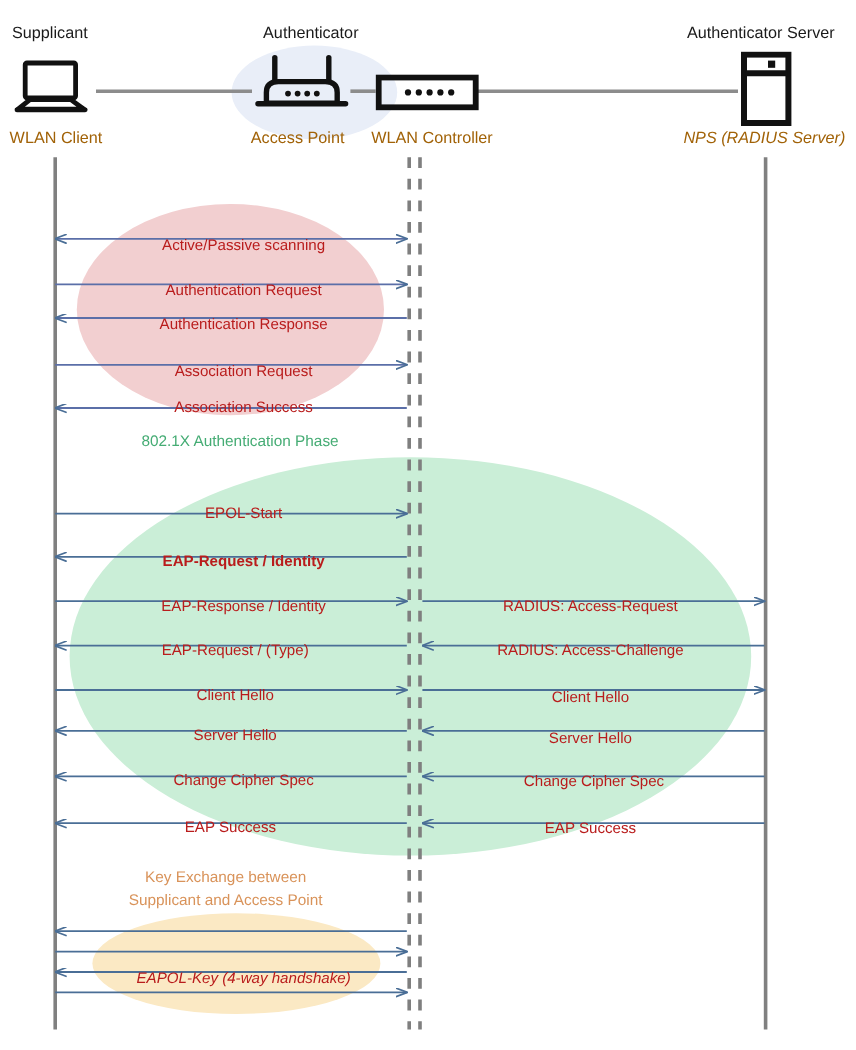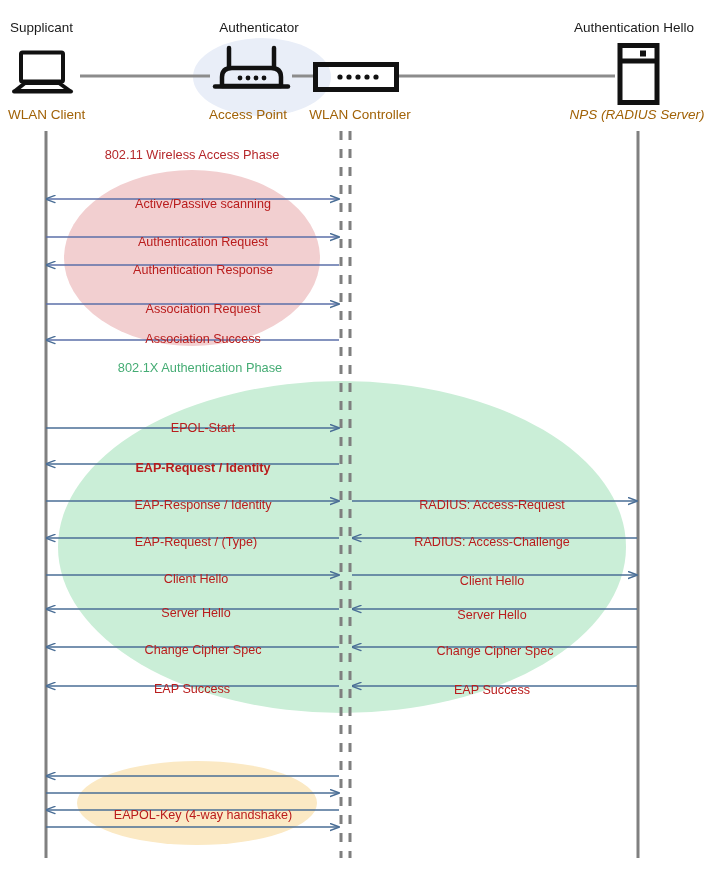--- a/index.html
+++ b/index.html
@@ -113,31 +113,34 @@
   </svg>
 
   <svg class="icon" style="left:617px;top:43px;width:44px;height:62px;" viewBox="0 0 44 62">
     <rect x="3" y="2.5" width="37" height="57" fill="none" stroke="#111" stroke-width="5"></rect>
     <line x1="4" y1="18" x2="39" y2="18" stroke="#111" stroke-width="5"></line>
     <rect x="23" y="7.5" width="6" height="6" fill="#111"></rect>
   </svg>
 
   <div class="hdr-title" style="left:10px;top:20px;">Supplicant</div>
   <div class="hdr-title" style="left:259px;top:20px;transform:translateX(-50%);">Authenticator</div>
-  <div class="hdr-title" style="left:634px;top:20px;transform:translateX(-50%);">Authentication Hello</div>
+  <div class="hdr-title" style="left:634px;top:20px;transform:translateX(-50%);">Authenticator Server</div>
 
   <div class="dev-label" style="left:8px;top:107px;">WLAN Client</div>
   <div class="dev-label" style="left:248px;top:107px;transform:translateX(-50%);">Access Point</div>
   <div class="dev-label" style="left:360px;top:107px;transform:translateX(-50%);">WLAN Controller</div>
   <div class="dev-label" style="left:637px;top:107px;transform:translateX(-50%);font-style:italic;">NPS (RADIUS Server)</div>
 
-  <div class="phase" style="left:192px;top:147px;transform:translateX(-50%);color:#b5282b;">802.11 Wireless Access Phase</div>
 
   <div class="phase" style="left:200px;top:360px;transform:translateX(-50%);color:#45ac74;">802.1X Authentication Phase</div>
 
+  <div class="phase multi" style="left:188px;top:722px;transform:translateX(-50%);color:#d9935a;width:240px;">
+    <div>Key Exchange between</div>
+    <div>Supplicant and Access Point</div>
+  </div>
 
   <div class="msg" style="left:203px;top:182px;transform:translateX(-50%);">Active/Passive scanning</div>
   <div class="msg" style="left:203px;top:220px;transform:translateX(-50%);">Authentication Request</div>
   <div class="msg" style="left:203px;top:248px;transform:translateX(-50%);">Authentication Response</div>
   <div class="msg" style="left:203px;top:287px;transform:translateX(-50%);">Association Request</div>
   <div class="msg" style="left:203px;top:317px;transform:translateX(-50%);">Association Success</div>
 
   <div class="msg" style="left:203px;top:406px;transform:translateX(-50%);">EPOL-Start</div>
   <div class="msg" style="left:203px;top:446px;transform:translateX(-50%);font-weight:bold;">EAP-Request / Identity</div>
   <div class="msg" style="left:203px;top:483px;transform:translateX(-50%);">EAP-Response / Identity</div>
@@ -147,15 +150,15 @@
   <div class="msg" style="left:203px;top:628px;transform:translateX(-50%);">Change Cipher Spec</div>
   <div class="msg" style="left:192px;top:667px;transform:translateX(-50%);">EAP Success</div>
 
   <div class="msg" style="left:492px;top:483px;transform:translateX(-50%);">RADIUS: Access-Request</div>
   <div class="msg" style="left:492px;top:520px;transform:translateX(-50%);">RADIUS: Access-Challenge</div>
   <div class="msg" style="left:492px;top:559px;transform:translateX(-50%);">Client Hello</div>
   <div class="msg" style="left:492px;top:593px;transform:translateX(-50%);">Server Hello</div>
   <div class="msg" style="left:495px;top:629px;transform:translateX(-50%);">Change Cipher Spec</div>
   <div class="msg" style="left:492px;top:668px;transform:translateX(-50%);">EAP Success</div>
 
-  <div class="msg" style="left:203px;top:793px;transform:translateX(-50%);">EAPOL-Key (4-way handshake)</div>
+  <div class="msg" style="left:203px;top:793px;transform:translateX(-50%);font-style:italic;">EAPOL-Key (4-way handshake)</div>
 
 </div>
 
 </body></html>

